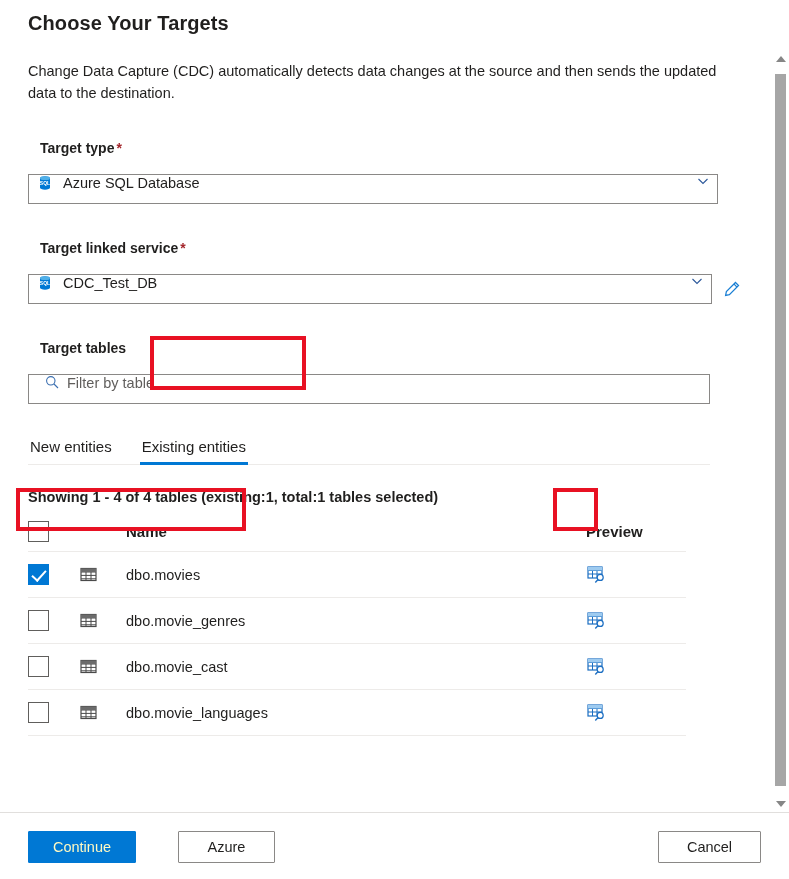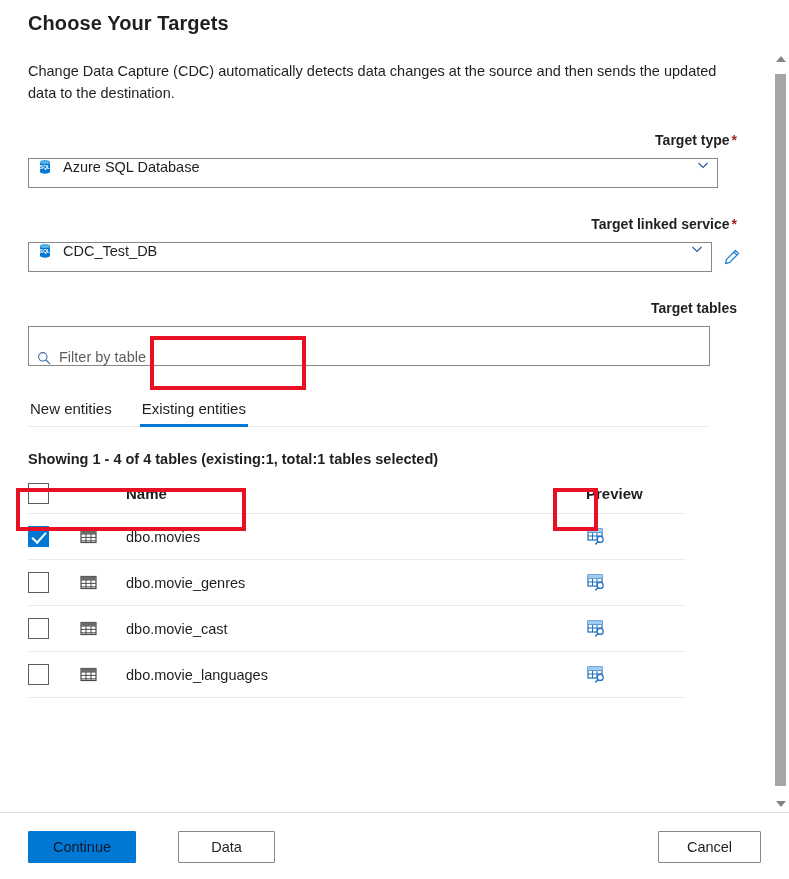--- a/index.html
+++ b/index.html
@@ -27,43 +27,43 @@
     margin: 0; padding-top: 12px; letter-spacing: .1px;
   }
   .page-desc {
     font-size: 14.5px; line-height: 22px; color: #201f1e;
     margin: 0; padding-top: 25px; max-width: 700px;
   }
 
   
   .field-label {
     font-size: 14px; font-weight: bold; color: #201f1e;
-    margin: 4px; padding-top: 24px; padding-bottom: 6px; text-align: right;
+    margin: 12px; padding-top: 24px; padding-bottom: 6px;
   }
   .req-star { color: #a4262c; font-weight: bold; padding-left: 2px; }
 
   .combo-row { display: flex; align-items: center; gap: 10px; }
   .combo {
     position: relative; height: 30px; width: 690px;
     border: 1px solid #8a8886; background: #fff;
     display: flex; align-items: flex-start; padding: 0 8px;
   }
   .combo-value { font-size: 14.5px; color: #201f1e; padding-left: 10px; flex: 1; }
   .chevron { width: 12px; height: 12px; flex: 0 0 auto; }
 
   
   .sql-icon { width: 16px; height: 16px; flex: 0 0 auto; display:block; }
 
   .pencil-icon { width: 19px; height: 19px; flex: 0 0 auto; display:block; }
 
   
   .filter-box {
-    height: 40px; width: 682px;
+    height: 30px; width: 682px;
     border: 1px solid #8a8886; background: #fff;
-    display: flex; align-items: flex-end; padding: 0 8px; gap: 8px;
+    display: flex; align-items: flex-start; padding: 0 16px; gap: 8px;
   }
   .search-icon { width: 14px; height: 14px; flex:0 0 auto; display:block; }
   .filter-placeholder { font-size: 14.5px; color: #605e5c; }
 
   
   .tabs {
     position: relative; display: flex; align-items: flex-end;
     gap: 26px; margin-top: 30px;
     border-bottom: 1px solid #edebe9; width: 682px;
   }
@@ -141,21 +141,21 @@
     width: 789px; height: 67px;
     border-top: 1px solid #e1dfdd; background: #fff;
   }
   .btn {
     position: absolute; top: 18px; height: 32px;
     font-size: 14.5px; font-family: "Liberation Sans", sans-serif;
     cursor: pointer; border-radius: 1px;
   }
   .btn-primary {
     left: 28px; width: 108px; background: #0078d4;
-    color: #0f172a; border: 1px solid #0078d4;
+    color: #fef9c3; border: 1px solid #0078d4;
   }
   .btn-default {
     background: #fff; color: #201f1e; border: 1px solid #8a8886;
   }
   .btn-back   { left: 178px; width: 97px; }
   .btn-cancel { left: 658px; width: 103px; }
 
   
   .annot {
     position: absolute; border: 4px solid #e81123;
@@ -359,21 +359,21 @@
       <span class="sb-tri up"></span>
     </div>
     <div class="sb-thumb"></div>
     <div class="sb-arrow sb-down">
       <span class="sb-tri down"></span>
     </div>
   </div>
 
   <div class="footer">
     <button class="btn btn-primary">Continue</button>
-    <button class="btn btn-default btn-back">Data</button>
+    <button class="btn btn-default btn-back">Azure</button>
     <button class="btn btn-default btn-cancel">Cancel</button>
   </div>
 
   <div class="annot annot-tab"></div>
   <div class="annot annot-row"></div>
   <div class="annot annot-preview"></div>
 
 </div>
 
 </body></html>

